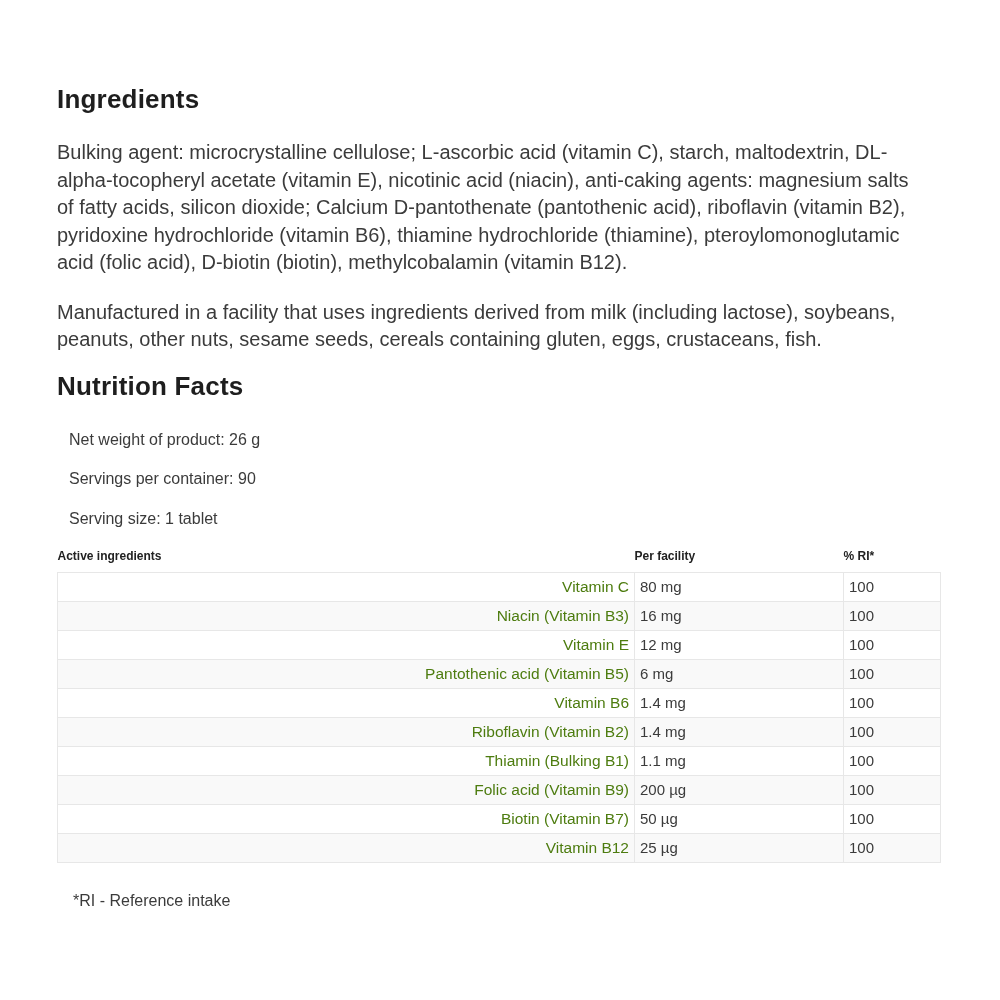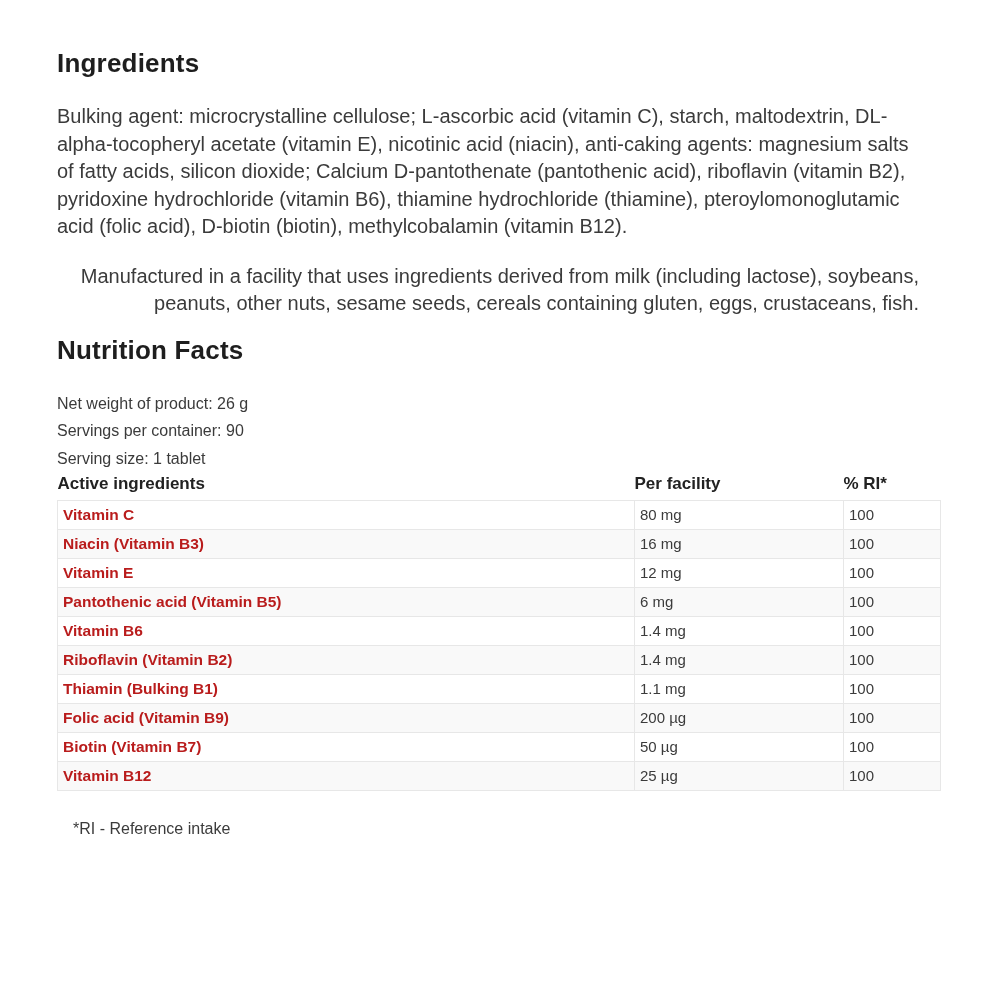--- a/index.html
+++ b/index.html
@@ -12,21 +12,21 @@
   *{box-sizing:border-box;}
   html,body{margin:0;padding:0;}
   body{
     width:1000px;height:1000px;
     background:var(--bg-color);
     font-family:"Liberation Sans", sans-serif;
     color:var(--text-color);
     overflow:hidden;
   }
   .page{
-    padding:46px 0 0 57px;
+    padding:82px 0 0 57px;
     width:940px;
   }
   h2.section-title{
     margin:0 0 23px 0;
     font-size:26px;
     line-height:34px;
     font-weight:700;
     color:var(--heading-color);
     letter-spacing:0.2px;
   }
@@ -35,54 +35,54 @@
   }
   p.body-text{
     margin:0 0 22px 0;
     max-width:862px;
     font-size:20px;
     line-height:27.5px;
     color:var(--text-color);
   }
   p.body-text.allergens{
     margin-bottom:15px;
-    text-align:right;
   }
   p.info-line{
-    margin:0;
+    margin:12px;
     font-size:16px;
     line-height:27.5px;
     color:var(--text-color);
   }
   table.nutrition-table{
     border-collapse:collapse;
     table-layout:fixed;
     width:883px;
     margin:0;
   }
   table.nutrition-table th{
     text-align:left;
-    font-size:17px;
+    font-size:12px;
     font-weight:700;
     color:#222222;
     padding:2px 0 6px 0;
     line-height:20px;
     border:none;
   }
   table.nutrition-table td{
     border:1px solid var(--border-color);
     font-size:15px;
     line-height:20px;
     padding:4px 5px;
     color:var(--text-color);
   }
   table.nutrition-table td.col-name{
-    font-weight:700;
-    color:#b91c1c;
+    font-weight:400;
+    color:#4d7c0f;
     font-size:15.5px;
+    text-align:right;
   }
   table.nutrition-table tbody tr:nth-child(even){
     background:var(--stripe-color);
   }
   .w-name{width:577px;}
   .w-portion{width:209px;}
   .w-ri{width:97px;}
   p.footnote{
     margin:24px 0 0 16px;
     font-size:16px;

